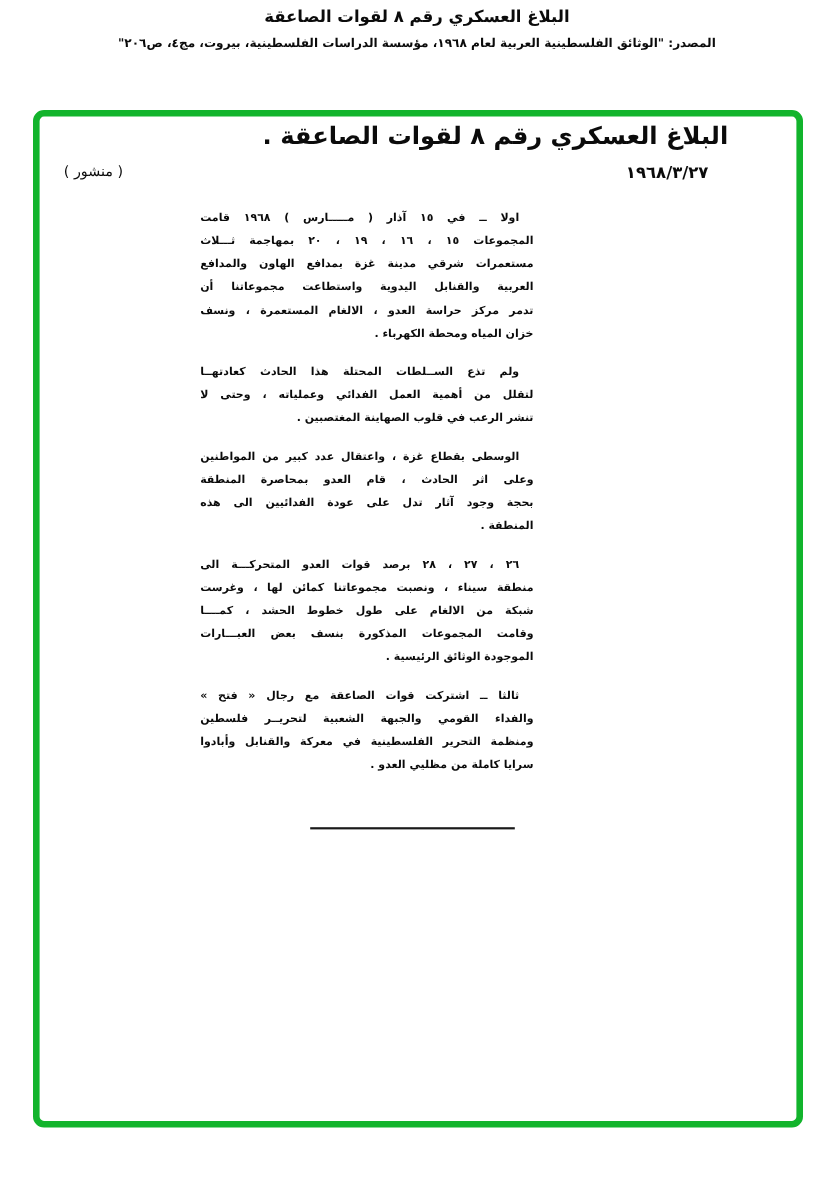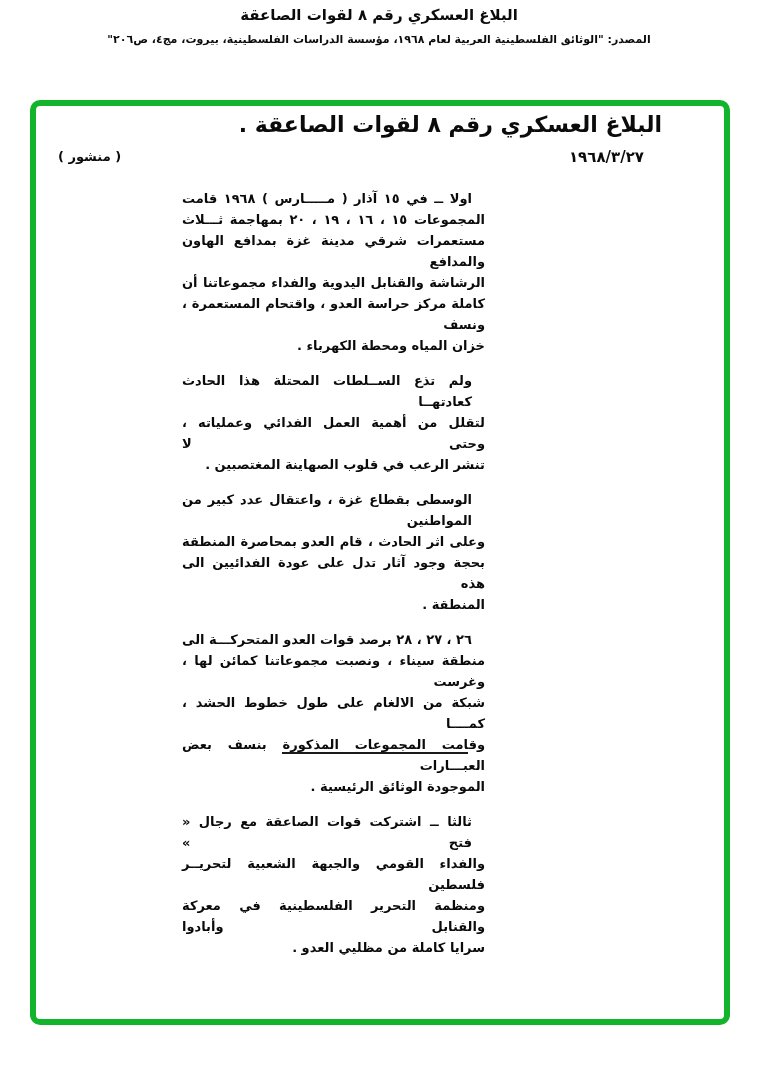--- a/index.html
+++ b/index.html
@@ -63,31 +63,31 @@
     font-size: 15px;
     font-weight: bold;
     white-space: nowrap;
   }
   .pub-note {
     position: absolute;
     top: 149px;
     left: 58px;
     direction: rtl;
     font-size: 13px;
-    font-weight: bold;
+    font-weight: normal;
     white-space: nowrap;
   }
   
   .body-col {
     position: absolute;
     top: 188px;
     left: 182px;
     width: 303px;
     direction: rtl;
-    font-size: 13px;
+    font-size: 10px;
     font-weight: bold;
   }
   .para { margin: 0 0 14px 0; }
   .line {
     line-height: 21px;
     text-align: justify;
     text-align-last: justify;
   }
   .para .line:first-child { padding-right: 13px; }
   .para .line:last-child  { text-align-last: right; }
@@ -115,22 +115,22 @@
   <div class="doc-title">البلاغ العسكري رقم ٨ لقوات الصاعقة .</div>
   <div class="doc-date">١٩٦٨/٣/٢٧</div>
   <div class="pub-note">( منشور )</div>
 
   <div class="body-col">
 
     <div class="para">
       <div class="line">اولا ــ في ١٥ آذار ( مـــــارس ) ١٩٦٨ قامت</div>
       <div class="line">المجموعات ١٥ ، ١٦ ، ١٩ ، ٢٠ بمهاجمة ثـــلاث</div>
       <div class="line">مستعمرات شرقي مدينة غزة بمدافع الهاون والمدافع</div>
-      <div class="line">الرشاشة والقنابل اليدوية والفداء مجموعاتنا أن</div>
-      <div class="line">كاملة مركز حراسة العدو ، واقتحام المستعمرة ، ونسف</div>
+      <div class="line">العربية والقنابل اليدوية واستطاعت مجموعاتنا أن</div>
+      <div class="line">تدمر مركز حراسة العدو ، الالغام المستعمرة ، ونسف</div>
       <div class="line">خزان المياه ومحطة الكهرباء .</div>
     </div>
 
     <div class="para">
       <div class="line">ولم تذع الســلطات المحتلة هذا الحادث كعادتهــا</div>
       <div class="line">لتقلل من أهمية العمل الفدائي وعملياته ، وحتى لا</div>
       <div class="line">تنشر الرعب في قلوب الصهاينة المغتصبين .</div>
     </div>
 
     <div class="para">

